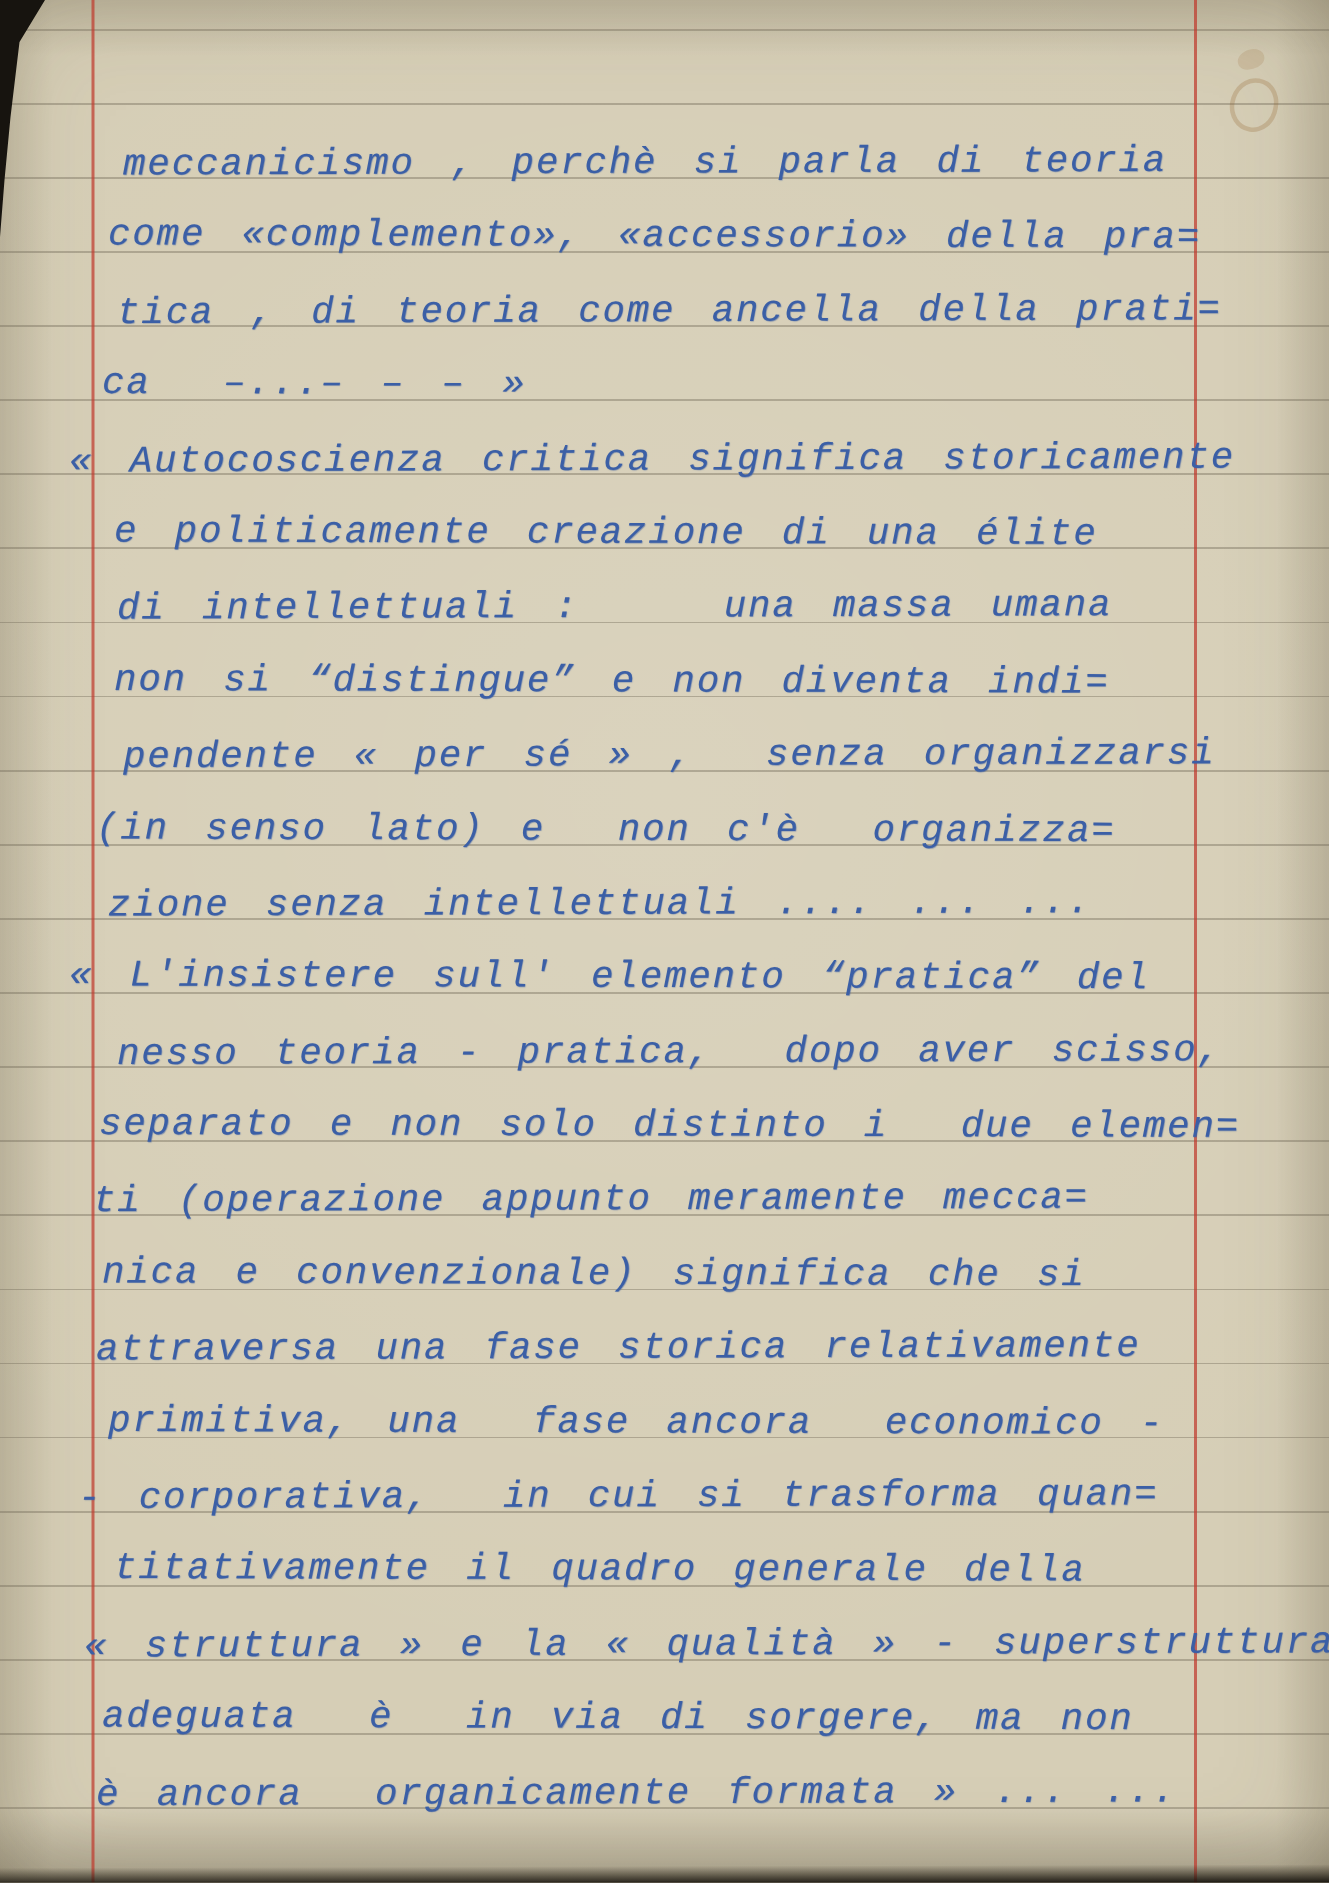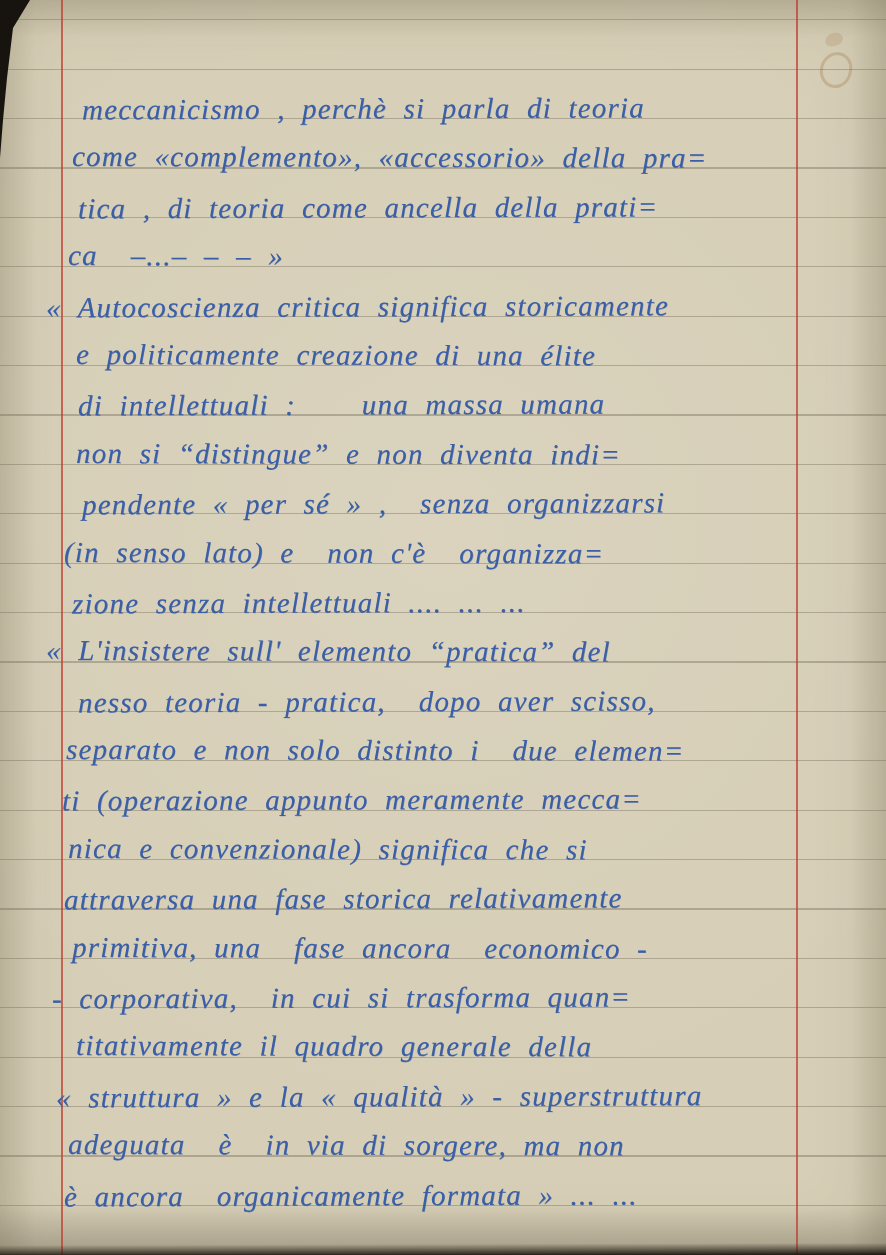--- a/index.html
+++ b/index.html
@@ -52,23 +52,23 @@
   .stamp-blob {
     position: absolute; left: 13px; top: 5px; width: 18px; height: 13px;
     background: rgba(146,98,44,.28);
     border-radius: 60% 50% 55% 45%;
     transform: rotate(-12deg);
   }
 
   .manuscript {
     position: absolute; left: 70px; top: 84px; width: 800px;
     color: #3b5fa6;
-    font-family: Liberation Serif, serif;
+    font-family: Liberation Mono, monospace;
     font-style: italic;
-    font-size: 29px;
+    font-size: 25px;
     line-height: 49.4px;
     letter-spacing: 1.2px;
     word-spacing: 8px;
     text-shadow: 0.4px 0.4px 0.6px rgba(52,88,160,.5);
   }
   .ms-line { height: 49.4px; white-space: pre; }
   .ms-line:nth-child(odd)  { transform: rotate(-0.2deg); }
   .ms-line:nth-child(even) { transform: rotate(0.15deg); }
 </style>
 </head>

